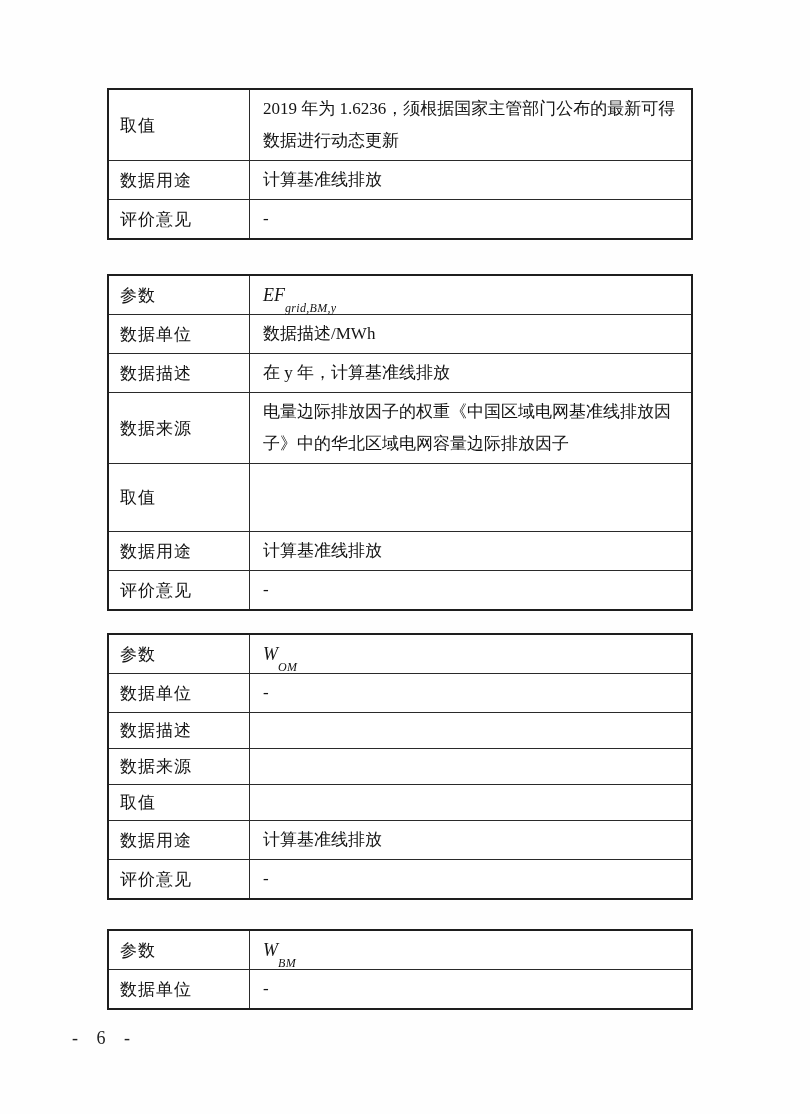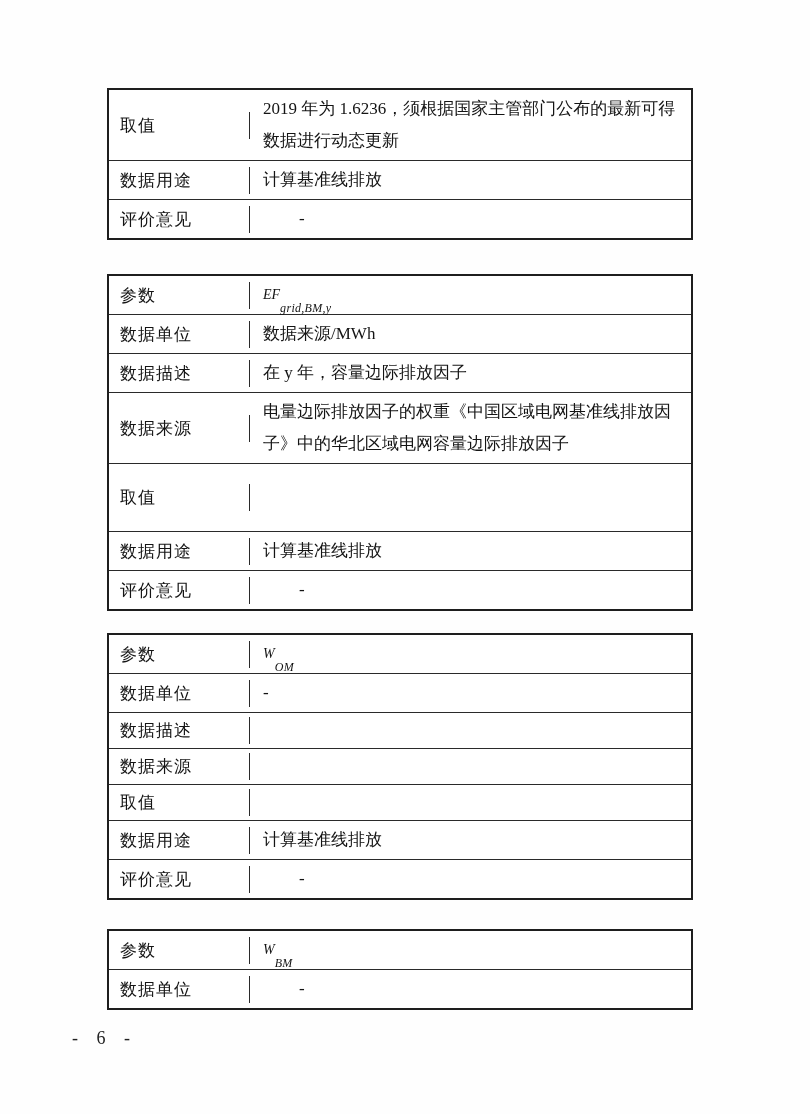--- a/index.html
+++ b/index.html
@@ -20,23 +20,22 @@
     position: absolute;
     left: 107px;
     width: 586px;
     border: 2px solid #1e1e1e;
     background: #fff;
   }
   .trow {
     display: flex;
     min-height: 36px;
     border-bottom: 1.5px solid #2a2a2a;
-    align-items: center;
   }
-  .trow:last-child { border-bottom: none; gap: 36px; }
+  .trow:last-child { border-bottom: none; }
   .trow.tall { min-height: 68px; }
   .tlabel {
     width: 141px;
     flex: 0 0 141px;
     border-right: 1.5px solid #2a2a2a;
     display: flex;
     align-items: center;
     padding: 2px 6px 2px 11px;
     font-size: 17px;
     letter-spacing: 1px;
@@ -44,21 +43,21 @@
   .tvalue {
     flex: 1;
     display: flex;
     align-items: center;
     padding: 3px 10px 3px 13px;
     font-size: 17px;
     line-height: 32px;
   }
   .f-base {
     font-style: italic;
-    font-size: 14px;
+    font-size: 18px;
   }
   .f-sub {
     font-style: italic;
     font-size: 12px;
     position: relative;
     top: 13px;
     letter-spacing: 0.3px;
   }
   .page-number {
     position: absolute;
@@ -91,25 +90,25 @@
       <div class="ptable" style="top: 274px;">
         <div class="trow">
           <div class="tlabel">参数</div>
           <div class="tvalue">
             <span class="f-base">EF</span>
             <span class="f-sub">grid,BM,y</span>
           </div>
         </div>
         <div class="trow">
           <div class="tlabel">数据单位</div>
-          <div class="tvalue">数据来源/MWh</div>
+          <div class="tvalue">数据描述/MWh</div>
         </div>
         <div class="trow">
           <div class="tlabel">数据描述</div>
-          <div class="tvalue">在 y 年，容量边际排放因子</div>
+          <div class="tvalue">在 y 年，计算基准线排放</div>
         </div>
         <div class="trow tall">
           <div class="tlabel">数据来源</div>
           <div class="tvalue">电量边际排放因子的权重《中国区域电网基准线排放因子》中的华北区域电网容量边际排放因子</div>
         </div>
         <div class="trow tall">
           <div class="tlabel">取值</div>
         </div>
         <div class="trow">
           <div class="tlabel">数据用途</div>

